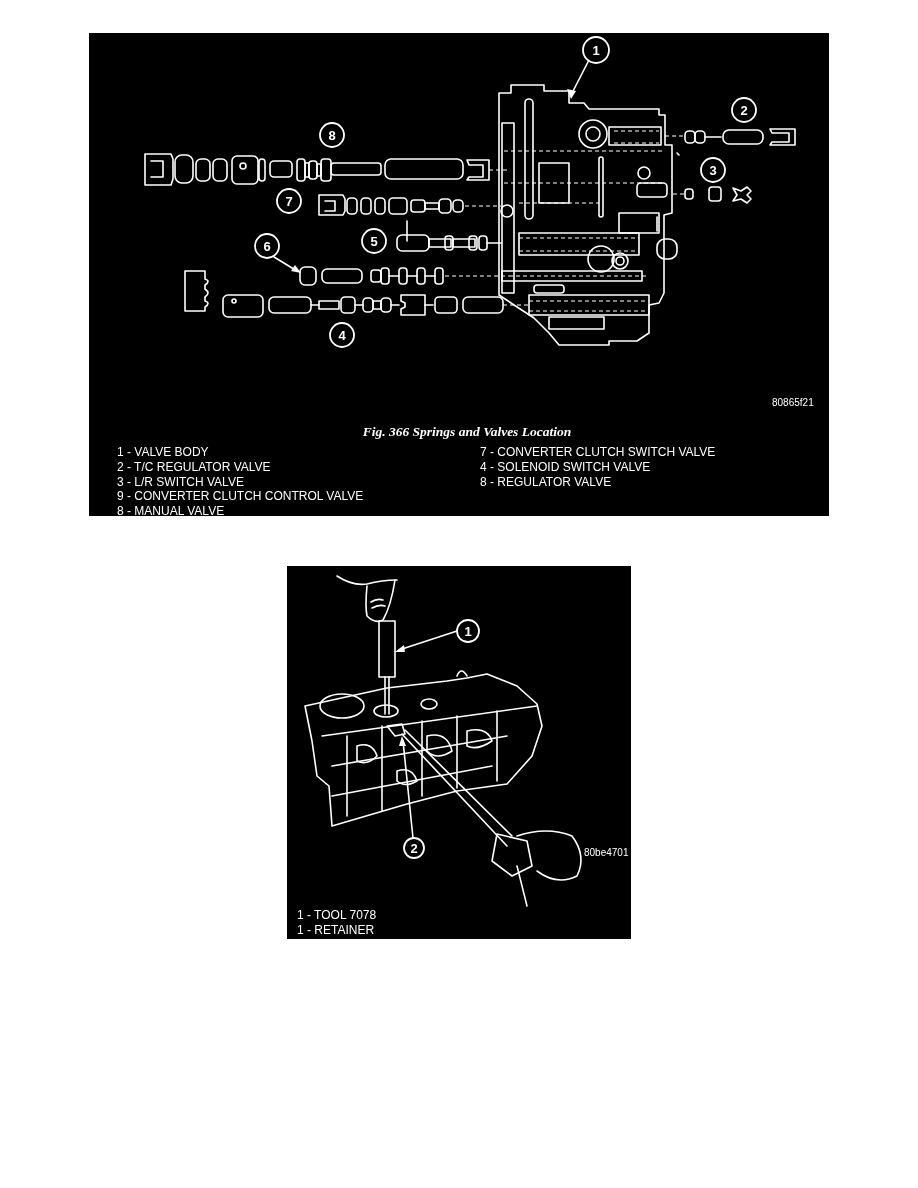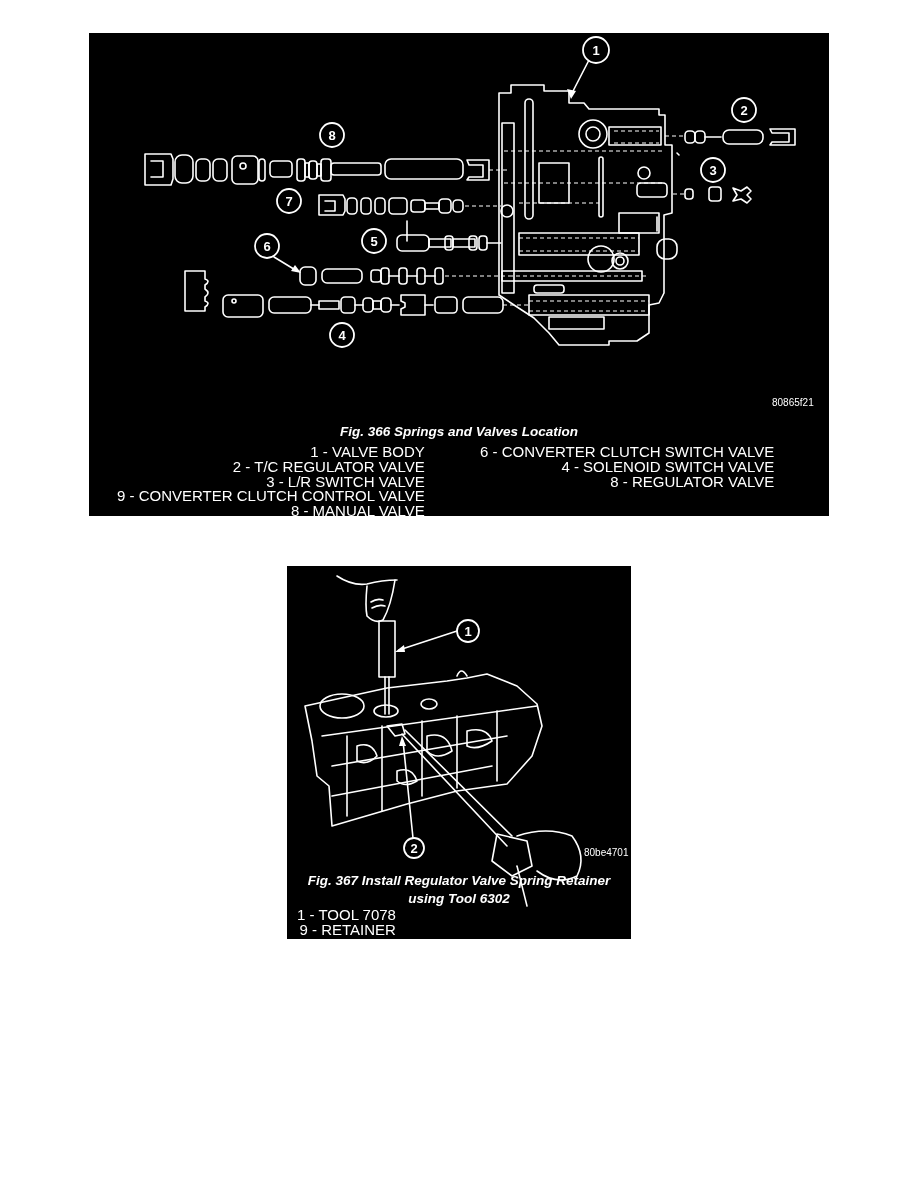--- a/index.html
+++ b/index.html
@@ -7,22 +7,22 @@
     .panel { position: absolute; background: #000000; color: #ffffff; overflow: hidden; }
     #fig366 { left: 89px; top: 33px; width: 740px; height: 483px; }
     #fig367 { left: 287px; top: 566px; width: 344px; height: 373px; }
     .panel svg { position: absolute; left: 0; top: 0; }
     .art { stroke: #ffffff; fill: none; stroke-width: 1.6; stroke-linejoin: round; stroke-linecap: round; }
     .dash { stroke: #ffffff; fill: none; stroke-width: 1.1; stroke-dasharray: 4 3; }
     .spring { stroke: #ffffff; fill: #000; stroke-width: 1.6; }
     .callout-c { stroke: #ffffff; fill: #000; stroke-width: 1.8; }
     .callout-t { fill: #ffffff; font-family: "Liberation Sans", sans-serif; font-weight: bold; font-size: 13px; text-anchor: middle; dominant-baseline: central; }
     .ref { position: absolute; font-size: 10px; color: #ffffff; }
-    .caption { position: absolute; left: 0; width: 100%; text-align: center; font-weight: bold; font-style: italic; font-size: 13.5px; color: #ffffff; }
-    .legend { position: absolute; font-size: 15px; line-height: 14.8px; color: #ffffff; margin: 0; padding: 0; list-style: none; text-align: right; }
+    .caption { position: absolute; left: 8px; width: 100%; text-align: center; font-weight: bold; font-style: italic; font-size: 13.5px; color: #ffffff; font-family: Liberation Serif, serif; }
+    .legend { position: absolute; font-size: 12px; line-height: 14.8px; color: #ffffff; margin: 0; padding: 0; list-style: none; }
     .legend li { white-space: nowrap; }
   </style>
 </head>
 <body>
 
 <div class="panel" id="fig366">
   <svg width="740" height="483" viewBox="0 0 740 483">
 
     <g>
       <path class="art" d="M410 60 L422 60 L422 52 L455 52 L455 58 L480 58 L480 70 L495 70 L500 76 L570 76 L570 82 L576 82 L576 112 L583 112 L583 180 L575 182 L575 260 L570 270 L560 272 L560 300 L548 308 L520 308 L520 312 L470 312 L460 300 L445 285 L425 272 L410 262 Z"></path>
@@ -199,21 +199,21 @@
   <div class="caption" style="top:391px;">Fig. 366 Springs and Valves Location</div>
 
   <ul class="legend" style="left:28px; top:412px;">
     <li>1 - VALVE BODY</li>
     <li>2 - T/C REGULATOR VALVE</li>
     <li>3 - L/R SWITCH VALVE</li>
     <li>9 - CONVERTER CLUTCH CONTROL VALVE</li>
     <li>8 - MANUAL VALVE</li>
   </ul>
   <ul class="legend" style="left:391px; top:412px;">
-    <li>6 - CONVERTER CLUTCH SWITCH VALVE</li>
+    <li>7 - CONVERTER CLUTCH SWITCH VALVE</li>
     <li>4 - SOLENOID SWITCH VALVE</li>
     <li>8 - REGULATOR VALVE</li>
   </ul>
 </div>
 
 <div class="panel" id="fig367">
   <svg width="344" height="373" viewBox="0 0 344 373">
 
     <g>
       <path class="art" d="M50 10 Q65 20 80 18 Q95 14 110 14"></path>
@@ -264,19 +264,17 @@
         <circle class="callout-c" cx="181" cy="65" r="11"></circle>
         <text class="callout-t" x="181" y="65">1</text>
       </g>
     <g>
         <circle class="callout-c" cx="127" cy="282" r="10"></circle>
         <text class="callout-t" x="127" y="282">2</text>
       </g>
   </svg>
 
   <div class="ref" style="left:297px; top:281px;">80be4701</div>
-  <div class="caption" style="top:307px;">Fig. 367 Install Regulator Valve Spring Retainer</div>
-  <div class="caption" style="top:325px;">using Tool 6302</div>
   <ul class="legend" style="left:10px; top:342px;">
     <li>1 - TOOL 7078</li>
-    <li>9 - RETAINER</li>
+    <li>1 - RETAINER</li>
   </ul>
 </div>
 
 </body></html>

